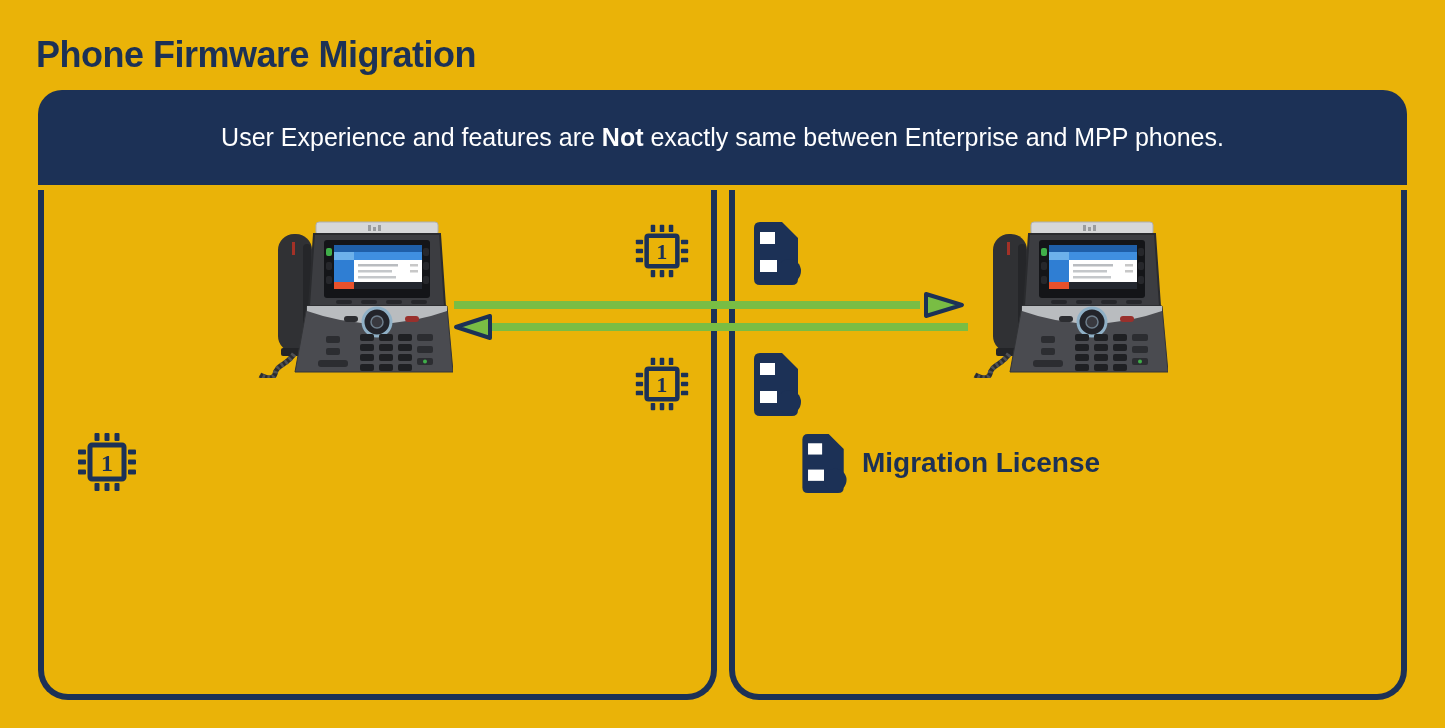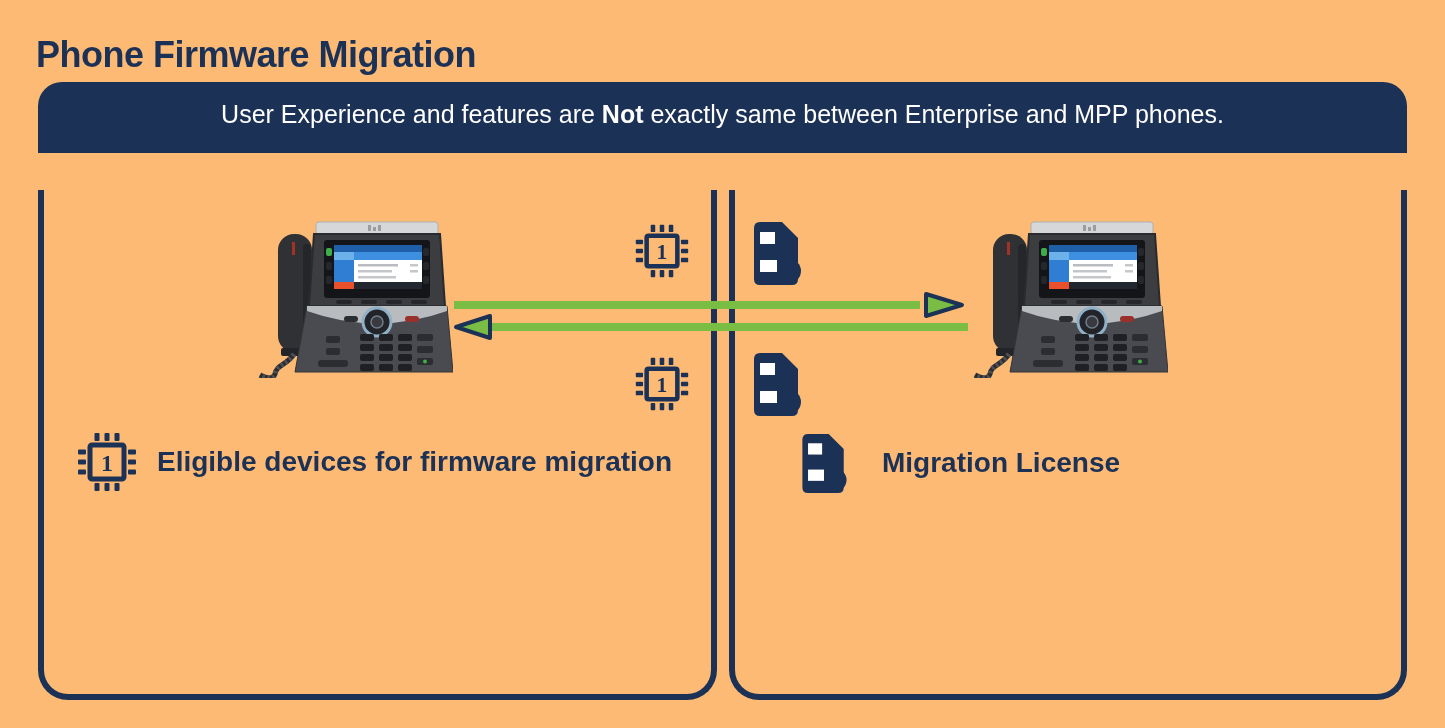--- a/index.html
+++ b/index.html
@@ -1,27 +1,27 @@
 <!DOCTYPE html>
 <html style="--navy: #1c3156; --green: #79bd44; --banner-text: #ffffff;"><head>
 <meta charset="utf-8">
 <style>
   :root { --navy:#1c3156; --green:#79bd44; --banner-text:#ffffff; }
   * { box-sizing: border-box; }
   body { margin:0; background:#ffffff; }
-  .page { position:relative; width:1445px; height:728px; background:#fdba74;
+  .page { position:relative; width:1445px; height:728px; background:#eab308;
           font-family:"Liberation Sans", sans-serif; overflow:hidden; }
 
   .title { position:absolute; left:36px; top:34px; font-size:36px; font-weight:bold;
            color:var(--navy); letter-spacing:-0.5px; white-space:nowrap; }
 
-  .banner { position:absolute; left:38px; top:82px; width:1369px; height:71px;
+  .banner { position:absolute; left:38px; top:90px; width:1369px; height:95px;
             background:var(--navy); border-radius:24px 24px 0 0;
             color:var(--banner-text); text-align:center; font-size:25px;
-            line-height:32px; padding-top:16px; }
+            line-height:32px; padding-top:31px; }
   .banner .bold { font-weight:bold; }
 
   .panel { position:absolute; top:190px; height:510px; border:6px solid var(--navy);
            border-top:none; border-radius:0 0 30px 30px; background:transparent; z-index:2; }
   .panel-left  { left:38px;  width:679px; }
   .panel-right { left:729px; width:678px; }
 
   .phone { position:absolute; width:205px; height:170px; z-index:3; }
   .phone-left  { left:248px; top:208px; }
   .phone-right { left:963px; top:208px; }
@@ -31,21 +31,21 @@
   .grn-head { fill:var(--green); stroke:var(--navy); stroke-width:4; stroke-linejoin:round; }
 
   .mid-icon { position:absolute; z-index:6; }
   .chip-top    { left:634px; top:221px; width:56px; height:60px; }
   .chip-bottom { left:634px; top:354px; width:56px; height:60px; }
   .doc-top     { left:751px; top:220px; width:52px; height:66px; }
   .doc-bottom  { left:751px; top:351px; width:52px; height:66px; }
 
   .caption { position:absolute; display:flex; align-items:center; z-index:4; }
   .caption-left  { left:76px;  top:430px; gap:19px; }
-  .caption-right { left:798px; top:432px; gap:32px; }
+  .caption-right { left:798px; top:432px; gap:12px; }
   .cap-text { font-size:28px; font-weight:bold; color:var(--navy); white-space:nowrap; }
 
   .ink { fill:var(--navy); }
   .ink-stroke { fill:none; stroke:var(--navy); }
   .chip-digit { font-family:"Liberation Serif", serif; font-weight:bold; fill:var(--navy); }
 </style>
 </head>
 <body>
 
 <div class="page">
@@ -272,21 +272,20 @@
           <rect x="38.5" y="52" width="5" height="8" rx="1"></rect>
         <rect x="2" y="18.5" width="8" height="5" rx="1"></rect>
           <rect x="2" y="28.5" width="8" height="5" rx="1"></rect>
           <rect x="2" y="38.5" width="8" height="5" rx="1"></rect>
         <rect x="52" y="18.5" width="8" height="5" rx="1"></rect>
           <rect x="52" y="28.5" width="8" height="5" rx="1"></rect>
           <rect x="52" y="38.5" width="8" height="5" rx="1"></rect>
       </g>
       <text class="chip-digit" x="31" y="40" font-size="24" text-anchor="middle">1</text>
     </svg>
-    <span class="cap-text">Eligible devices for firmware migration</span>
   </div>
 
   <div class="caption caption-right">
     <svg width="52" height="62" viewBox="0 0 52 66">
       <path class="ink" d="M3,8 q0,-6 6,-6 h22 l16,16 v41 q0,6 -6,6 h-32 q-6,0 -6,-6 z"></path>
       <circle class="ink" cx="38" cy="51" r="12"></circle>
       <rect fill="#ffffff" x="9" y="12" width="15" height="12"></rect>
       <rect fill="#ffffff" x="9" y="40" width="17" height="12"></rect>
     </svg>
     <span class="cap-text">Migration License</span>

